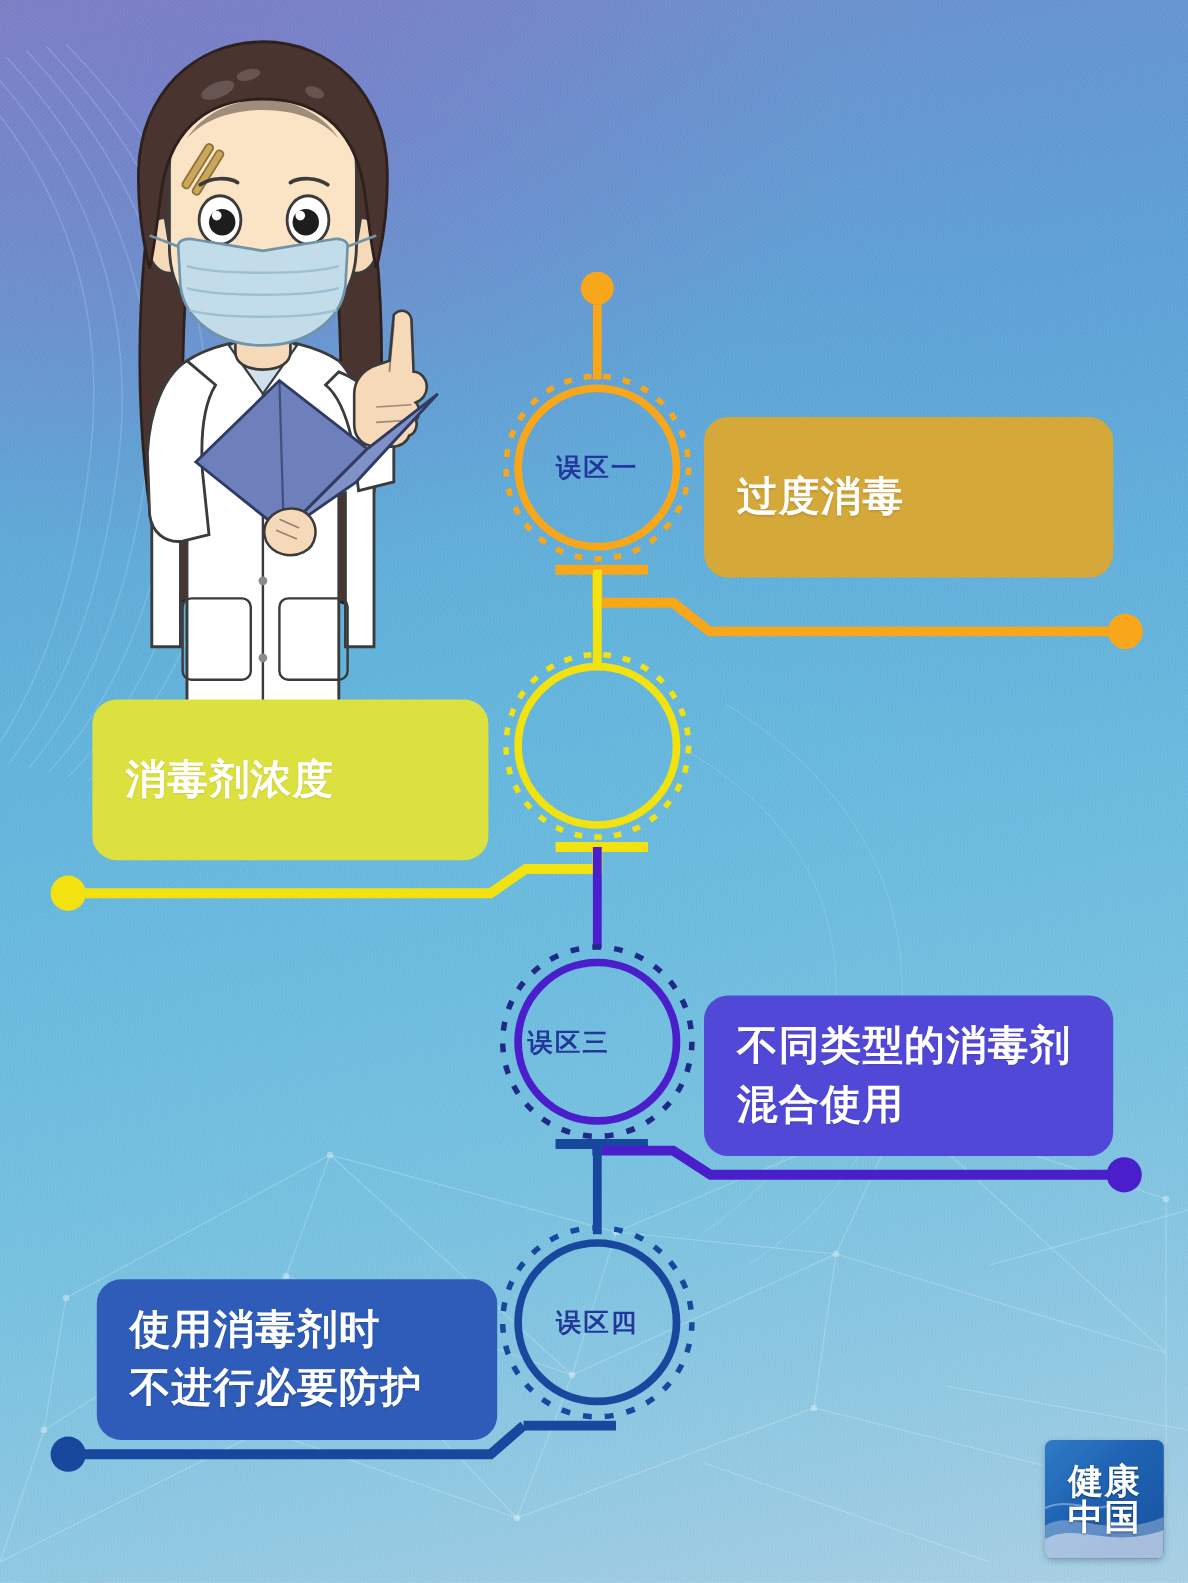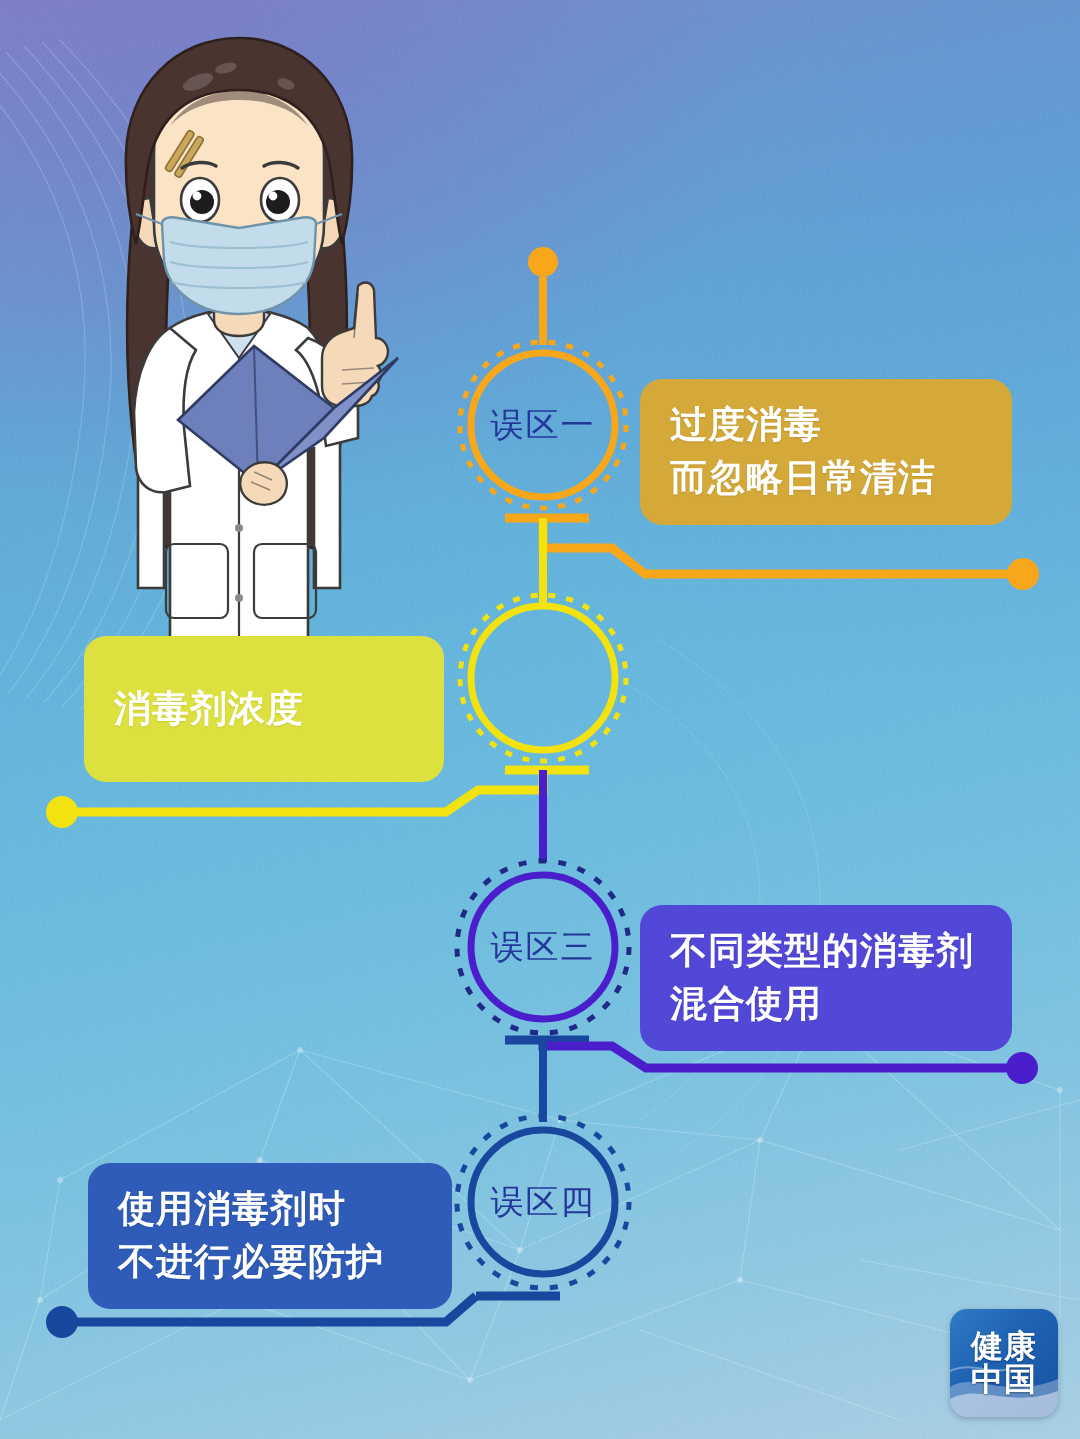--- a/index.html
+++ b/index.html
@@ -19,39 +19,39 @@
     position:absolute;inset:0;pointer-events:none;opacity:.30;
     background-image:
       repeating-linear-gradient(37deg, rgba(255,255,255,.10) 0 1px, rgba(0,0,0,0) 1px 3px),
       repeating-linear-gradient(-51deg, rgba(255,255,255,.07) 0 1px, rgba(0,0,0,0) 1px 4px),
       repeating-linear-gradient(93deg, rgba(0,0,0,.05) 0 1px, rgba(0,0,0,0) 1px 3px);
   }
   #mesh{position:absolute;inset:0;pointer-events:none;opacity:.75;}
   #swirl{position:absolute;left:-40px;top:30px;width:420px;height:700px;pointer-events:none;opacity:.55;}
   .node-label{
     position:absolute;display:flex;align-items:center;justify-content:center;
-    font-size:33px;font-weight:400;letter-spacing:2px;white-space:nowrap;
+    font-size:23px;font-weight:700;letter-spacing:2px;white-space:nowrap;
     color:#23379a;
   }
   .callout{
     position:absolute;box-sizing:border-box;border-radius:22px;
     display:flex;flex-direction:column;justify-content:center;
     color:#ffffff;font-weight:700;font-size:37px;line-height:1.42;
     padding:24px 30px;letter-spacing:1px;
     text-shadow:0 1px 2px rgba(0,0,0,.10);
   }
   .callout .l{display:block;}
 
   
   #doctor{position:absolute;left:58px;top:28px;width:360px;height:650px;}
 
   
   #logo{
     position:absolute;right:22px;bottom:22px;width:108px;height:108px;
-    border-radius:17px;overflow:hidden;
+    border-radius:7px;overflow:hidden;
     background:linear-gradient(135deg,#2f7cc4 0%,#1f63b4 40%,#17529f 100%);
     box-shadow:0 2px 6px rgba(0,0,0,.22);
   }
   #logo .lwave{position:absolute;inset:0;}
   #logo .ltxt{
     position:absolute;inset:0;display:flex;flex-direction:column;
     align-items:center;justify-content:center;
     color:#fff;font-weight:700;font-size:32px;line-height:1.04;letter-spacing:1px;
     text-shadow:0 1px 2px rgba(0,0,0,.35);
   }
@@ -239,26 +239,25 @@
       <path d="M543 1040 L543 1122" stroke="#18479E" stroke-width="8" fill="none"></path>
       <circle cx="543" cy="1202" r="86" fill="none" stroke="#18479E" stroke-width="5" stroke-dasharray="8 12"></circle>
       <circle cx="543" cy="1202" r="72" fill="none" stroke="#18479E" stroke-width="7"></circle>
       <path d="M476 1296 L560 1296" stroke="#18479E" stroke-width="9" fill="none"></path>
       <path d="M476 1296 L446 1322 L68 1322" stroke="#18479E" stroke-width="9" fill="none"></path>
       <circle cx="62" cy="1322" r="16" fill="#18479E"></circle>
     </g>
   </svg>
 
   <div class="node-label" style="left:463px;top:400px;width:160px;height:50px;">误区一</div>
-  <div class="node-label" style="left:463px;top:922px;width:160px;height:50px;text-align:right;">误区三</div>
+  <div class="node-label" style="left:437px;top:922px;width:160px;height:50px;text-align:right;">误区三</div>
   <div class="node-label" style="left:463px;top:1177px;width:160px;height:50px;text-align:right;">误区四</div>
 
   <div class="callout" style="left:640px;top:379px;width:372px;height:146px;background:#D4A839;">
     <span class="l">过度消毒</span>
-    <span class="l">而忽略日常清洁</span>
   </div>
 
   <div class="callout" style="left:84px;top:636px;width:360px;height:146px;background:#DDE140;">
     <span class="l">消毒剂浓度</span>
   </div>
 
   <div class="callout" style="left:640px;top:905px;width:372px;height:146px;background:#5148D8;">
     <span class="l">不同类型的消毒剂</span>
     <span class="l">混合使用</span>
   </div>

